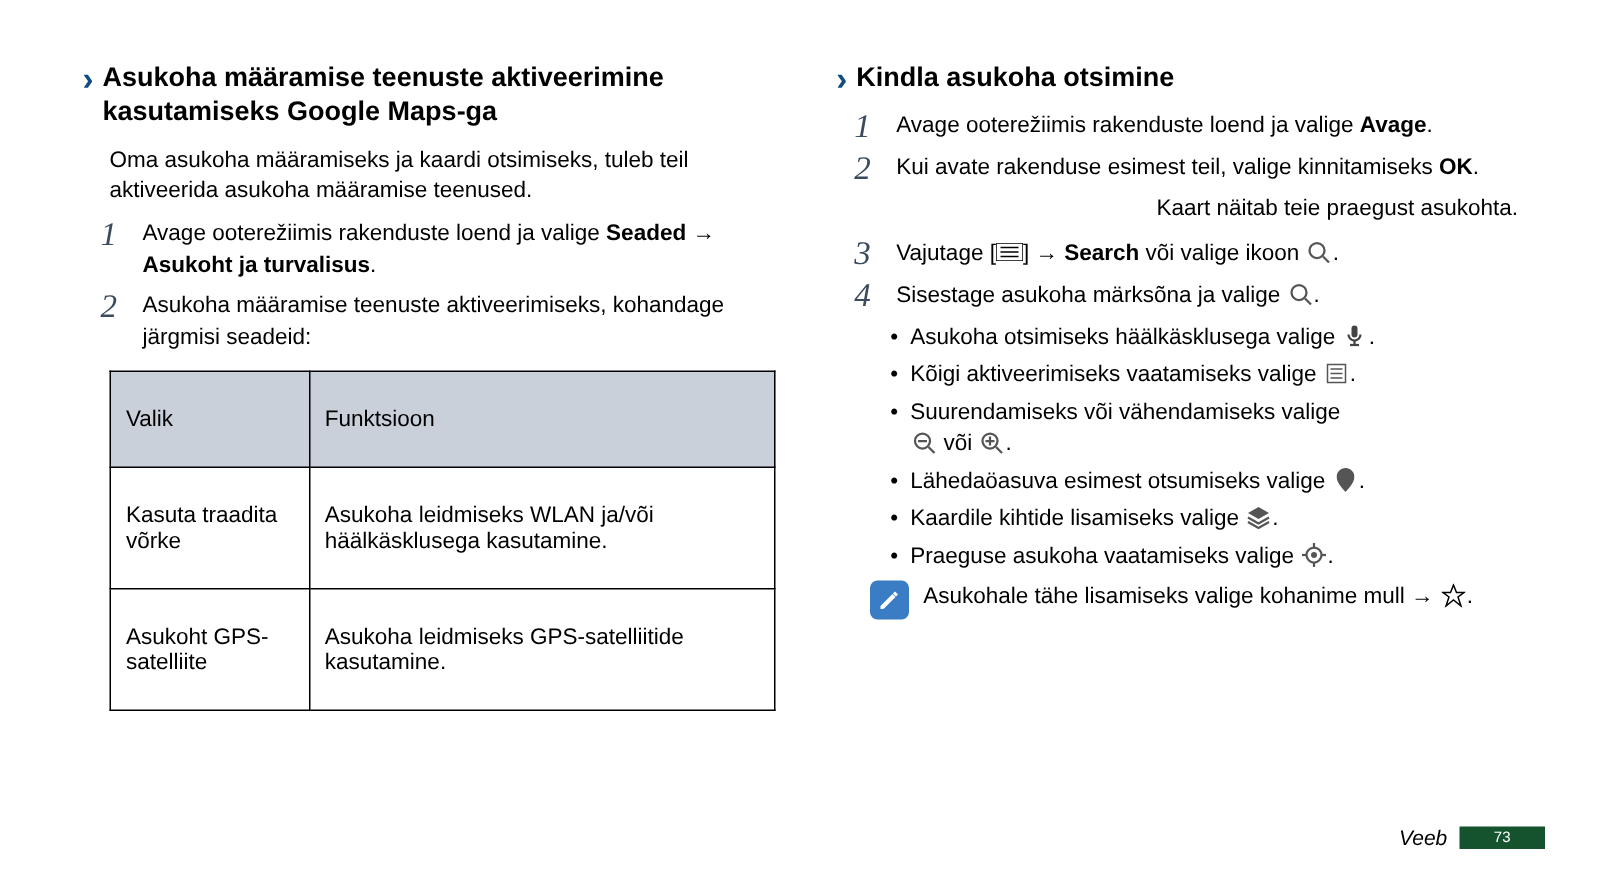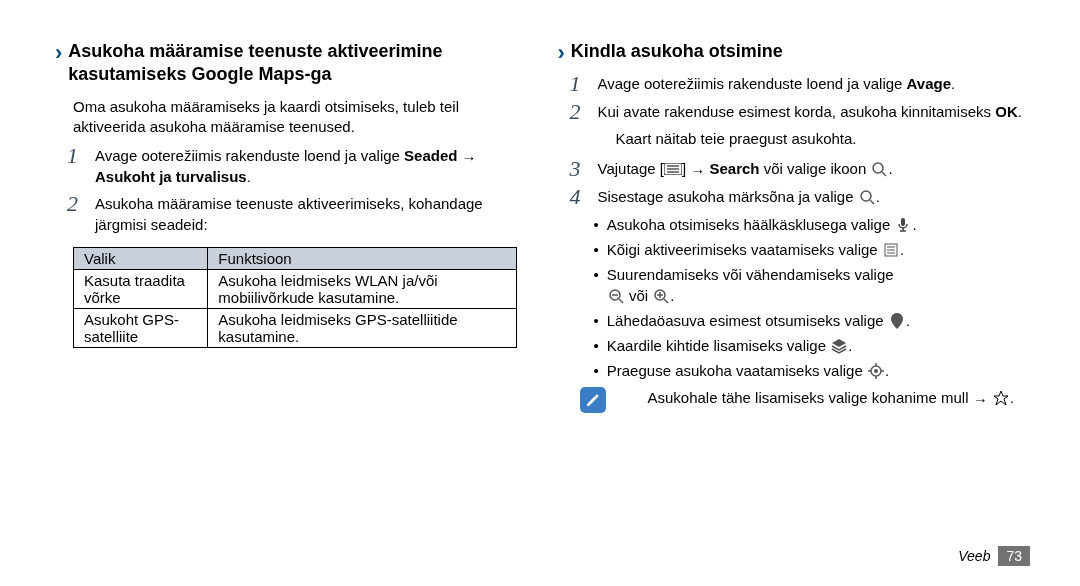--- a/index.html
+++ b/index.html
@@ -70,21 +70,20 @@
     margin: 4px 0;
   }
   .bullet-dot {
     margin-right: 8px;
   }
   .note {
     display: flex;
     align-items: flex-start;
     margin-top: 6px;
     padding-left: 22px;
-    gap: 32px;
   }
   .note-icon {
     width: 26px;
     height: 26px;
     border-radius: 5px;
     background: #3b7dc4;
     color: #ffffff;
     display: inline-flex;
     align-items: center;
     justify-content: center;
@@ -98,21 +97,21 @@
     line-height: 1.4;
   }
   table {
     border-collapse: collapse;
     width: 94%;
     margin: 12px 0 0 18px;
     font-size: 15px;
   }
   table th, table td {
     border: 1px solid #000000;
-    padding: 2px 10px;
+    padding: 23px 10px;
     text-align: left;
     vertical-align: top;
   }
   table th {
     background: #c9d0da;
     font-weight: normal;
   }
   .inline-icon {
     display: inline-flex;
     vertical-align: middle;
@@ -130,25 +129,25 @@
     display: flex;
     align-items: center;
     font-size: 14px;
     margin-top: 42px;
   }
   .footer .label {
     font-style: italic;
     margin-right: 8px;
   }
   .footer .page-num {
-    background: #737373;
+    background: #14532d;
     color: #ffffff;
-    padding: 2px 8px;
+    padding: 2px 23px;
     font-weight: normal;
-    font-size: 14px;
+    font-size: 10px;
   }
 </style>
 </head>
 <body>
 
 <div class="page">
 
   <div class="column">
     <h2 class="section-heading">
       <span class="chevron">›</span>
@@ -169,21 +168,21 @@
     </div>
 
     <table>
       <tbody>
           <tr>
         <th>Valik</th>
         <th>Funktsioon</th>
       </tr>
       <tr>
         <td>Kasuta traadita võrke</td>
-        <td>Asukoha leidmiseks WLAN ja/või mobiilivõrkude kasutamine.</td>
+        <td>Asukoha leidmiseks WLAN ja/või häälkäsklusega kasutamine.</td>
       </tr>
       <tr>
         <td>Asukoht GPS-satelliite</td>
         <td>Asukoha leidmiseks GPS-satelliitide kasutamine.</td>
       </tr>
     </tbody>
       </table>
   </div>
 
   <div class="column">
@@ -195,24 +194,24 @@
     <div class="step">
       <span class="step-num">1</span>
       <span>
         <span>Avage ooterežiimis rakenduste loend ja valige </span><b>Avage</b><span>.</span>
       </span>
     </div>
 
     <div class="step">
       <span class="step-num">2</span>
       <span>
-        <span>Kui avate rakenduse esimest korda, asukoha kinnitamiseks </span><b>OK</b><span>.</span>
-      </span>
-    </div>
-    <p class="body-text" style="padding-left:40px;margin-top:2px;">Kaart näitab teie praegust asukohta.</p>
+        <span>Kui avate rakenduse esimest teil, valige kinnitamiseks </span><b>OK</b><span>.</span>
+      </span>
+    </div>
+    <p class="body-text" style="padding-left:40px;margin-top:2px;text-align:right;">Kaart näitab teie praegust asukohta.</p>
 
     <div class="step">
       <span class="step-num">3</span>
       <span>
         <span>Vajutage [</span><span class="inline-icon">
             <svg width="18" height="12" viewBox="0 0 18 12">
               <rect x="0" y="0" width="18" height="12" fill="none" stroke="#000" stroke-width="1"></rect>
               <line x1="3" y1="3" x2="15" y2="3" stroke="#000"></line>
               <line x1="3" y1="6" x2="15" y2="6" stroke="#000"></line>
               <line x1="3" y1="9" x2="15" y2="9" stroke="#000"></line>

